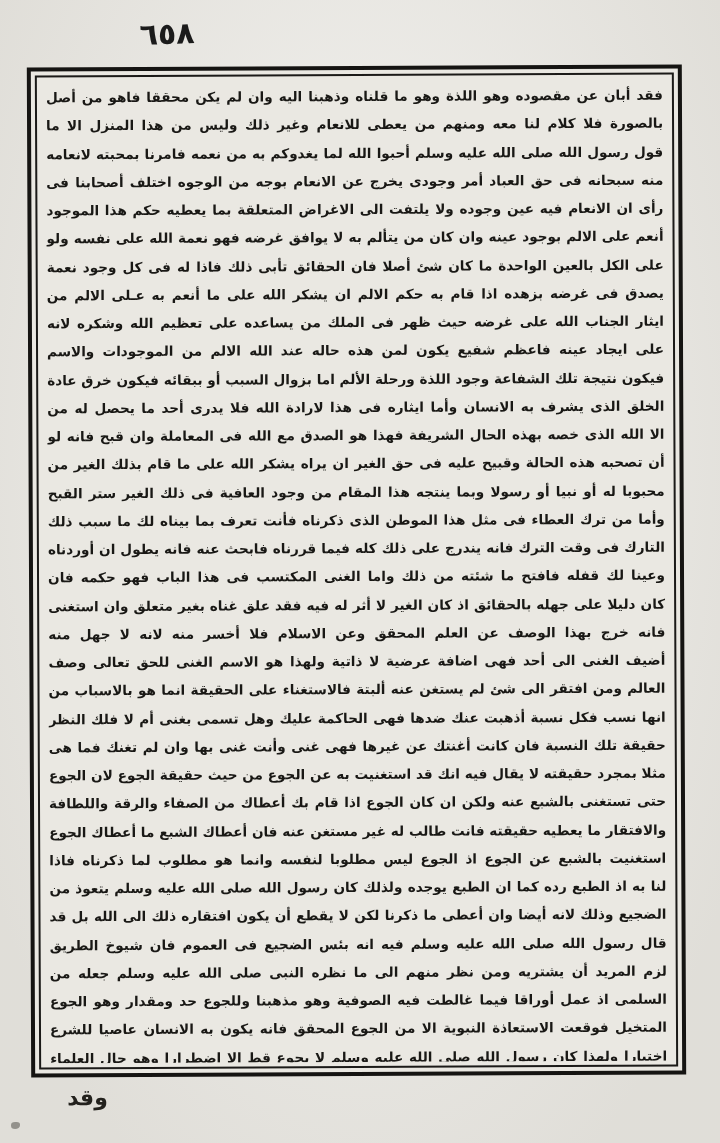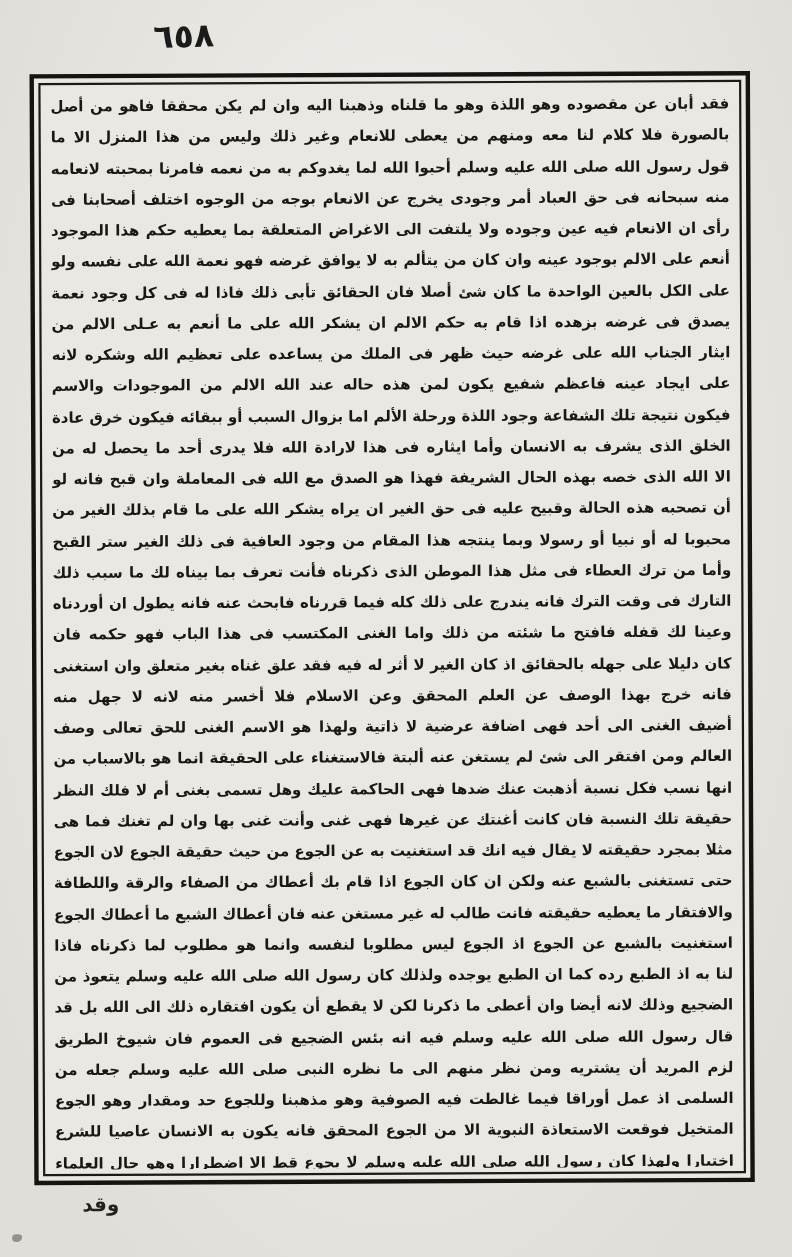--- a/index.html
+++ b/index.html
@@ -63,21 +63,21 @@
     color: #191815;
     text-align: justify;
     text-align-last: justify;
     white-space: normal;
     text-rendering: optimizeLegibility;
   }
   .catchword {
     position: absolute;
     top: 1085px;
     right: 612px;
-    font-size: 18px;
+    font-size: 22px;
     font-weight: bold;
     color: #23211d;
     transform: rotate(-1deg);
   }
   .ink-smudge {
     position: absolute;
     top: 1122px;
     right: 700px;
     width: 9px;
     height: 7px;

